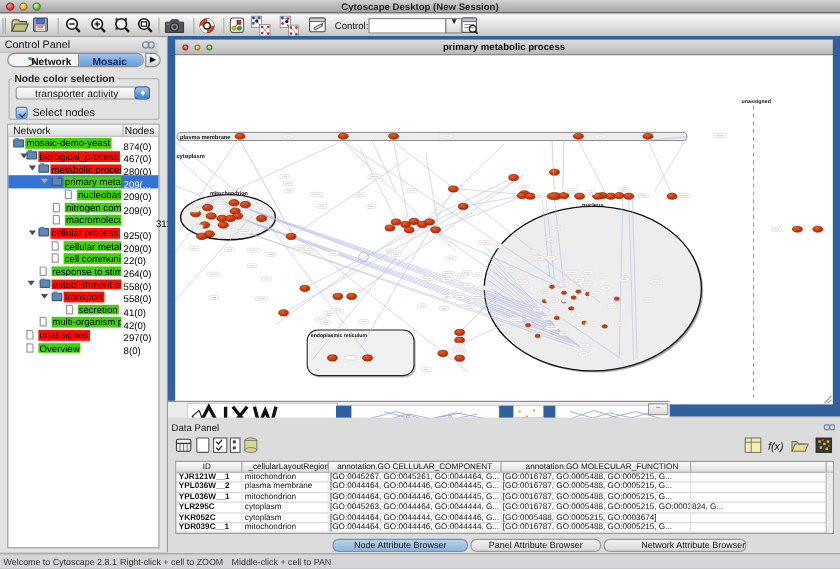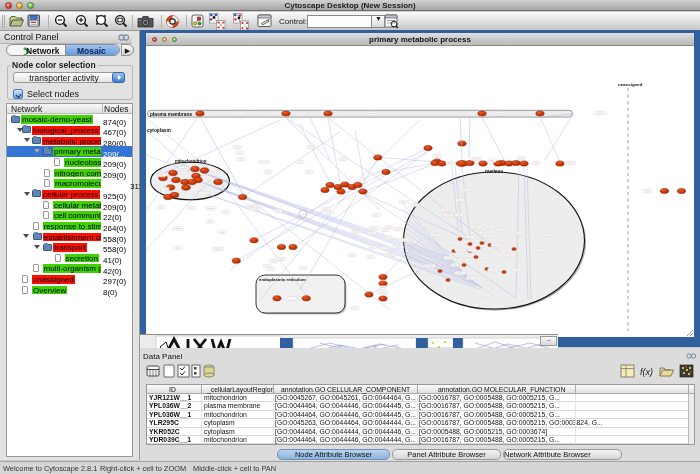--- a/index.html
+++ b/index.html
@@ -853,20 +853,20 @@
       <span style="position:absolute;left:272px;">[GO:0016787, GO:0005488, GO:0005215, G...</span>
     </div>
     <div style="position:absolute;left:54px;top:9px;width:1px;height:52px;background:#e3e3e3;"></div>
       <div style="position:absolute;left:126px;top:9px;width:1px;height:52px;background:#e3e3e3;"></div>
       <div style="position:absolute;left:270px;top:9px;width:1px;height:52px;background:#e3e3e3;"></div>
       <div style="position:absolute;left:428px;top:9px;width:1px;height:52px;background:#e3e3e3;"></div>
       <div style="position:absolute;left:541px;top:9px;width:8px;height:52px;background:#ececec;border-left:1px solid #bbb;"></div>
   </div>
   <div class="abs" style="left:137px; top:101px; width:113px; height:11px; background:linear-gradient(#b9d2ef,#8db4dd); border:1px solid #7090b8; border-radius:5px; font-size:7.5px; line-height:10px; text-align:center; color:#111;">Node Attribute Browser</div>
   <div class="abs" style="left:252px; top:101px; width:109px; height:11px; background:linear-gradient(#f2f2f2,#d8d8d8); border:1px solid #999; border-radius:5px; font-size:7.5px; line-height:10px; text-align:center; color:#111;">Panel Attribute Browser</div>
-  <div class="abs" style="left:363px; top:101px; width:119px; height:11px; background:linear-gradient(#f2f2f2,#d8d8d8); border:1px solid #999; border-radius:5px; font-size:7.5px; line-height:10px; text-align:left; color:#111;">Network Attribute Browser</div>
+  <div class="abs" style="left:363px; top:101px; width:119px; height:11px; background:linear-gradient(#f2f2f2,#d8d8d8); border:1px solid #999; border-radius:5px; font-size:7.5px; line-height:10px; text-align:right; color:#111;">Network Attribute Browser</div>
 </div>
 
 <div class="abs" id="statusbar">
   <span style="left:3px;">Welcome to Cytoscape 2.8.1</span>
   <span style="left:100px;">Right-click + cell to ZOOM</span>
   <span style="left:193px;">Middle-click + cell to PAN</span>
 </div>
 
 </body></html>

